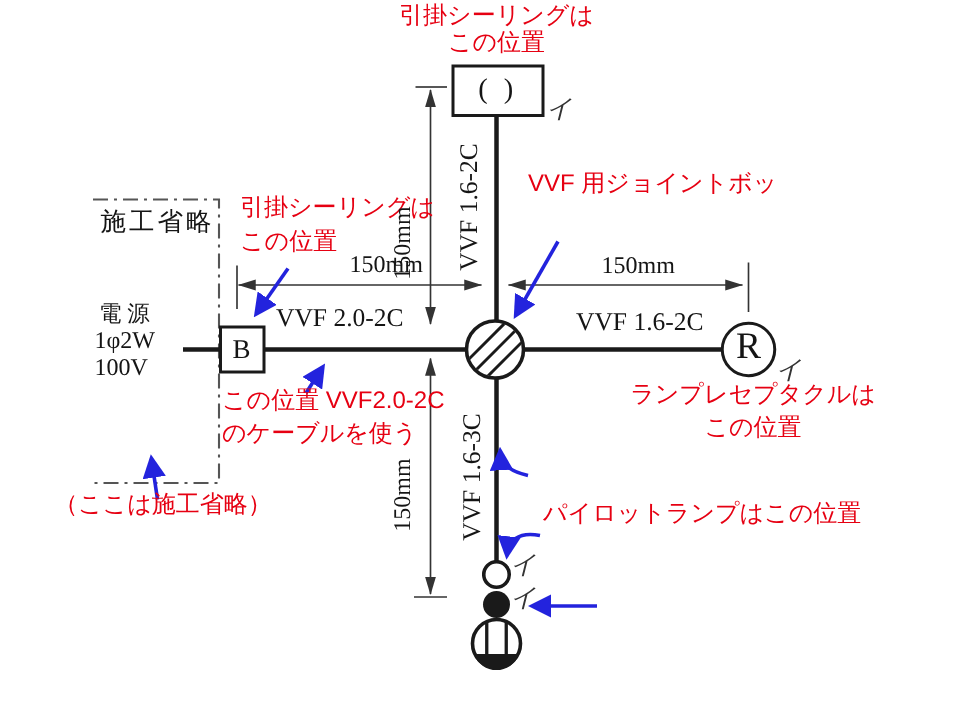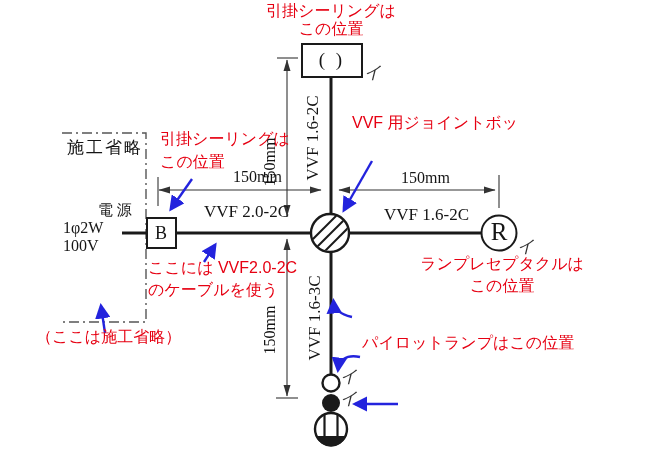--- a/index.html
+++ b/index.html
@@ -7,21 +7,21 @@
     position:relative;width:624px;height:467px;background:#ffffff;
     font-family:"Liberation Serif",serif;overflow:hidden;
   }
   .t{position:absolute;white-space:nowrap;line-height:1.05;}
   .red{
     color:var(--red,#e60012);
     font-family:"Liberation Sans","DejaVu Sans",sans-serif;
     font-size:16px;font-weight:400;
   }
   .blk{color:#151515;font-family:"Liberation Serif","DejaVu Serif",serif;}
-  .sz15{font-size:15px;margin-left:32px;}.sz16{font-size:16px;}.sz17{font-size:17px;}
+  .sz15{font-size:15px;}.sz16{font-size:16px;}.sz17{font-size:17px;}
   .ctr{transform:translateX(-50%);text-align:center;}
   .vert{transform:translate(-50%,-50%) rotate(-90deg);transform-origin:center;}
   .mark{font-style:italic;color:#333;font-size:17px;}
   svg{position:absolute;left:0;top:0;}
 </style>
 </head>
 <body>
 
 <div class="stage">
 
@@ -99,41 +99,41 @@
   </svg>
 
   <div class="t red ctr" style="left:331px;top:3px">引掛シーリングは</div>
   <div class="t red ctr" style="left:331px;top:21px">この位置</div>
 
   <div class="t red" style="left:160px;top:131px">引掛シーリングは</div>
   <div class="t red" style="left:160px;top:154px">この位置</div>
 
   <div class="t red" style="left:352px;top:115px">VVF 用ジョイントボッ</div>
 
-  <div class="t red" style="left:148px;top:260px">ここには VVF2.0-2C</div>
+  <div class="t red" style="left:148px;top:260px">この位置 VVF2.0-2C</div>
   <div class="t red" style="left:36px;top:329px">（ここは施工省略）</div>
 
   <div class="t red" style="left:148px;top:282px">のケーブルを使う</div>
 
   <div class="t red ctr" style="left:502px;top:256px">ランプレセプタクルは</div>
   <div class="t red ctr" style="left:502px;top:278px">この位置</div>
 
   <div class="t red" style="left:362px;top:335px">パイロットランプはこの位置</div>
 
   <div class="t blk sz17" style="left:67px;top:139px;letter-spacing:2px">施工省略</div>
 
   <div class="t blk sz15" style="left:66px;top:203px">電 源</div>
   <div class="t blk sz16" style="left:63px;top:220px">1φ2W</div>
   <div class="t blk sz16" style="left:63px;top:238px">100V</div>
 
   <div class="t blk" style="left:161px;top:233px;font-size:18px;transform:translate(-50%,-50%)">B</div>
   <div class="t blk" style="left:499px;top:233px;font-size:25px;transform:translate(-50%,-54%)">R</div>
   <div class="t blk" style="left:332px;top:60px;font-size:19px;letter-spacing:3px;transform:translate(-50%,-50%)">( )</div>
 
-  <div class="t blk sz17" style="left:204px;top:203px">VVF 2.0-2C</div>
+  <div class="t blk sz17" style="left:184px;top:203px">VVF 2.0-2C</div>
   <div class="t blk sz17" style="left:384px;top:206px">VVF 1.6-2C</div>
   <div class="t blk vert sz17" style="left:313px;top:138px">VVF 1.6-2C</div>
   <div class="t blk vert sz17" style="left:315px;top:318px">VVF 1.6-3C</div>
 
   <div class="t blk sz16" style="left:233px;top:169px">150mm</div>
   <div class="t blk sz16" style="left:401px;top:170px">150mm</div>
   <div class="t blk vert sz16" style="left:270px;top:162px">150mm</div>
   <div class="t blk vert sz16" style="left:270px;top:330px">150mm</div>
 
   <div class="t blk mark" style="left:364px;top:64px">イ</div>

